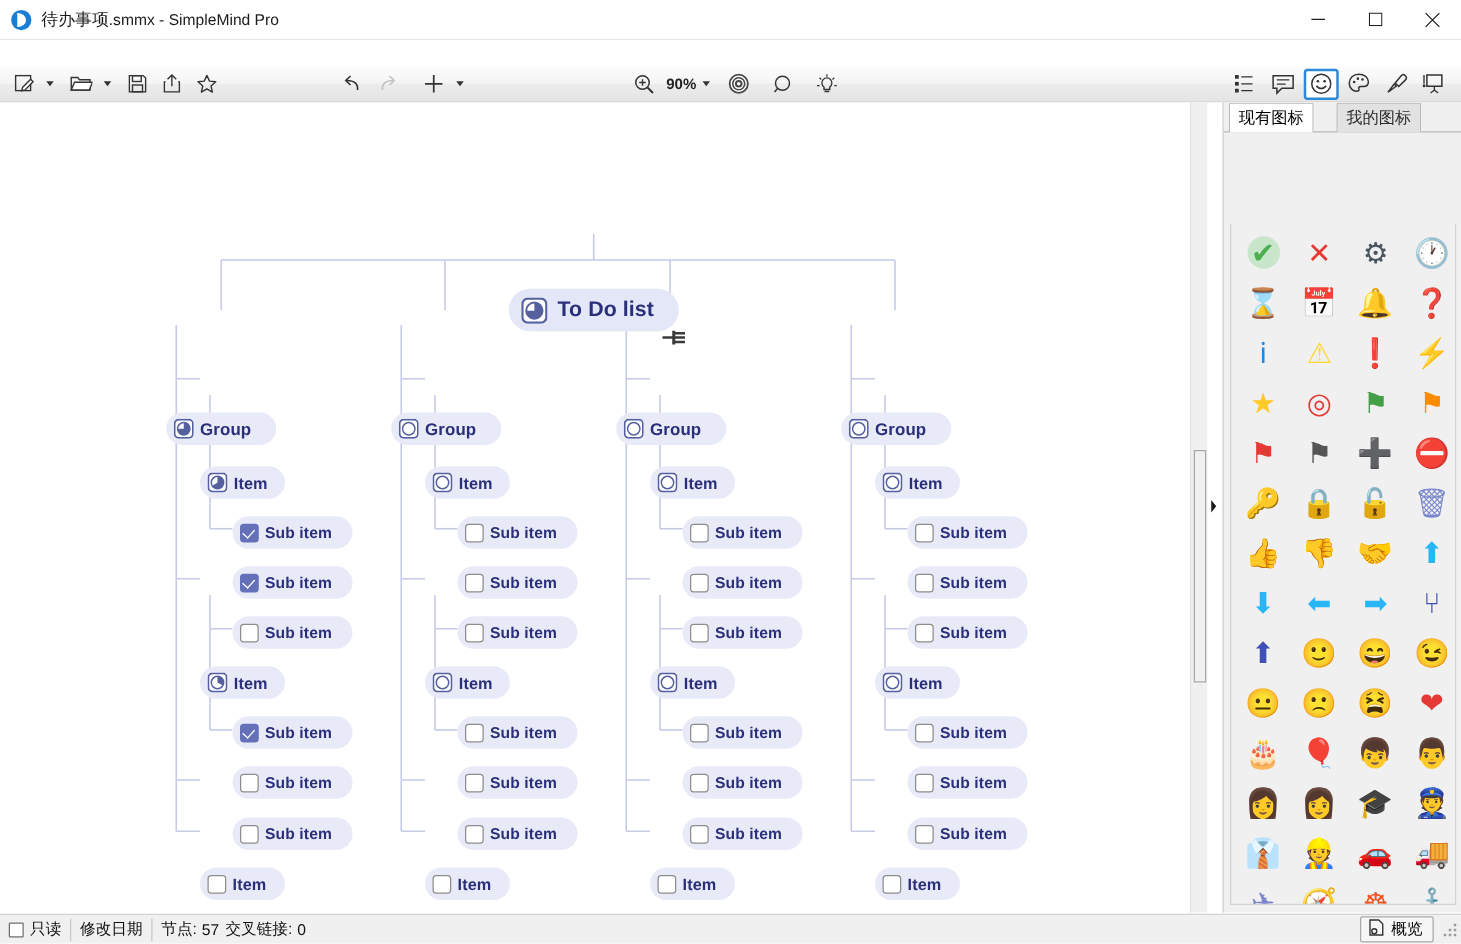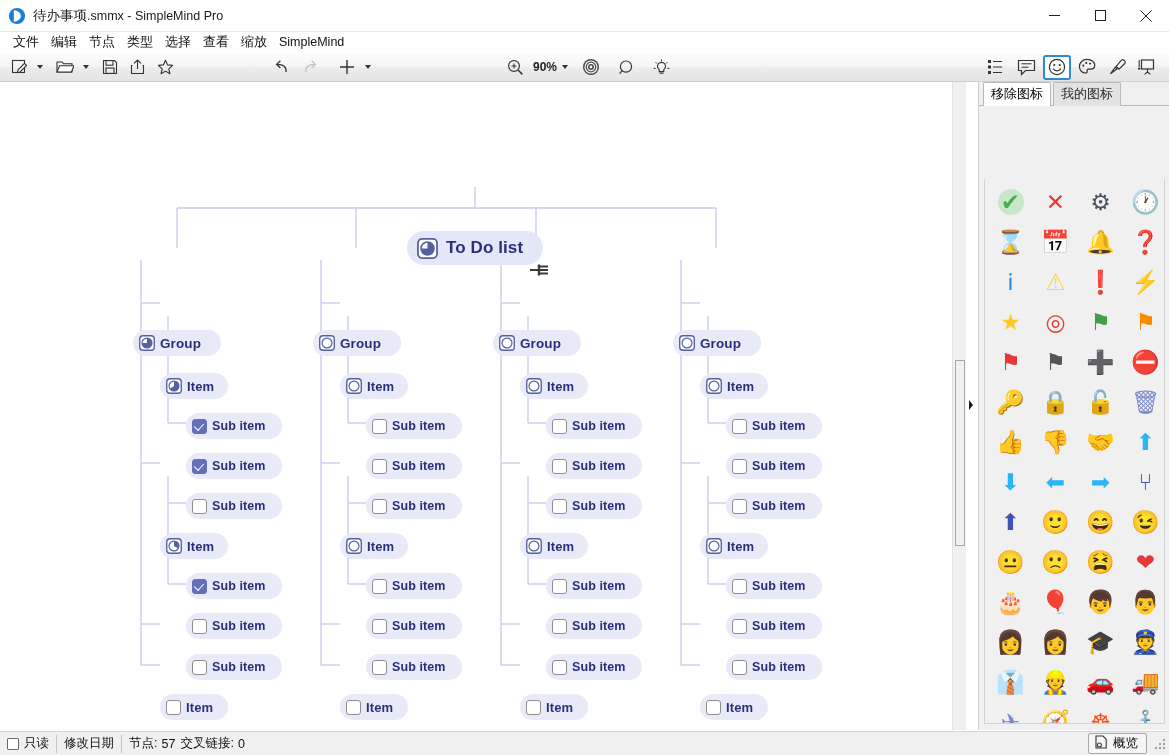--- a/index.html
+++ b/index.html
@@ -111,21 +111,21 @@
   }
   .rp-remove { display:flex; align-items:center; color:#9a9a9a; font-size:12.5px; }
   .rp-remove .x { margin-right:5px; }
   .rp-divider { width:1px; height:16px; background:#cacaca; margin:0 8px; }
   .tabrow { height:24px; display:flex; align-items:flex-end; padding-left:4px;
             border-bottom:1px solid #b9b9b9; background:#f0f0f0; }
   .tab { font-size:13px; padding:2px 7px 3px 7px; border:1px solid #b9b9b9;
          border-bottom:none; border-radius:2px 2px 0 0; background:#e2e2e2; color:#2b2b2b;
          position:relative; top:1px; }
   .tab.active { background:#ffffff; color:#000; z-index:2; }
-  .tab + .tab { margin-left:2px; }
+  .tab + .tab { margin-left:18px; }
   .sizerow { height:27px; display:flex; align-items:center; padding-left:6px;
              background:#f0f0f0; border-bottom:1px solid #dcdcdc; }
   .sizerow .lab { font-size:13px; color:#1a1a1a; margin-right:5px; }
   .sizesel { display:flex; align-items:center; height:19px; background:#fff;
              border:1px solid #9b9b9b; border-radius:2px; padding:0 3px 0 6px; font-size:13px; }
   .sizesel .cv { margin-left:6px; font-size:9px; color:#444; }
   .sortbtn { margin-left:9px; opacity:.45; }
   .iconwrap { position:absolute; left:5px; top:97px; width:181px; height:545px;
               background:#f0f0f0; border:1px solid #d2d2d2; border-top:none; overflow:hidden; }
   .icongrid { display:grid; grid-template-columns:repeat(4,45px); grid-auto-rows:40px;
@@ -174,30 +174,20 @@
           </svg>
       </div>
       <div class="win-btn close">
         <svg width="12" height="12" viewBox="0 0 12 12">
             <path d="M0.5 0.5 L11.5 11.5 M11.5 0.5 L0.5 11.5" stroke="#202020" stroke-width="1"></path>
           </svg>
       </div>
     </div>
   </div>
 
-  <div class="menubar">
-    <div class="menu-item">文件</div>
-    <div class="menu-item">编辑</div>
-    <div class="menu-item">节点</div>
-    <div class="menu-item">类型</div>
-    <div class="menu-item">选择</div>
-    <div class="menu-item">查看</div>
-    <div class="menu-item">缩放</div>
-    <div class="menu-item latin">SimpleMind</div>
-  </div>
 
   <div class="toolbar">
     <div style="width:5px"></div>
 
     <div class="tbtn">
       <svg width="17" height="17" viewBox="0 0 17 17">
         <rect x="1.5" y="1.5" width="12" height="12" fill="none" stroke="#333" stroke-width="1.1"></rect>
         <path d="M7 11l6.5-6.6 2 2L9 13l-2.6.6z" fill="#fff" stroke="#333" stroke-width="1.1"></path>
       </svg>
     </div>
@@ -644,21 +634,21 @@
   <div class="splitgrip">
     <svg width="8" height="12" viewBox="0 0 8 12">
         <path d="M2 1l4 5-4 5z" fill="#1a1a1a"></path>
       </svg>
   </div>
 
   <div class="rpanel">
 
 
     <div class="tabrow">
-      <div class="tab active">移除图标</div>
+      <div class="tab active">现有图标</div>
       <div class="tab">我的图标</div>
     </div>
 
 
     <div class="iconwrap">
       <div class="icongrid" id="icongrid">
           <div class="icell">
             <span style="background:#c8e6c9;border-radius:50%;width:26px;height:26px;display:flex;align-items:center;justify-content:center;color:#4caf50;">✔</span>
           </div>
           <div class="icell">

